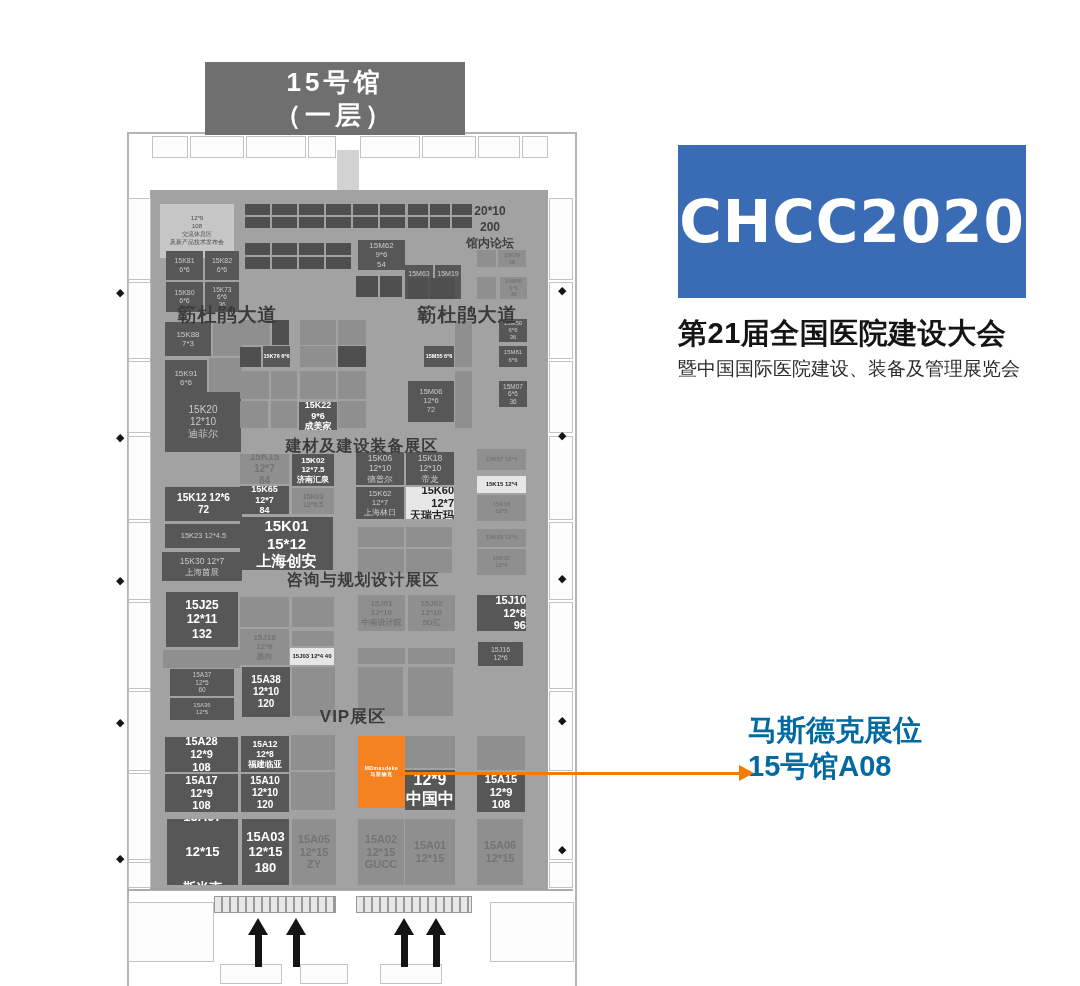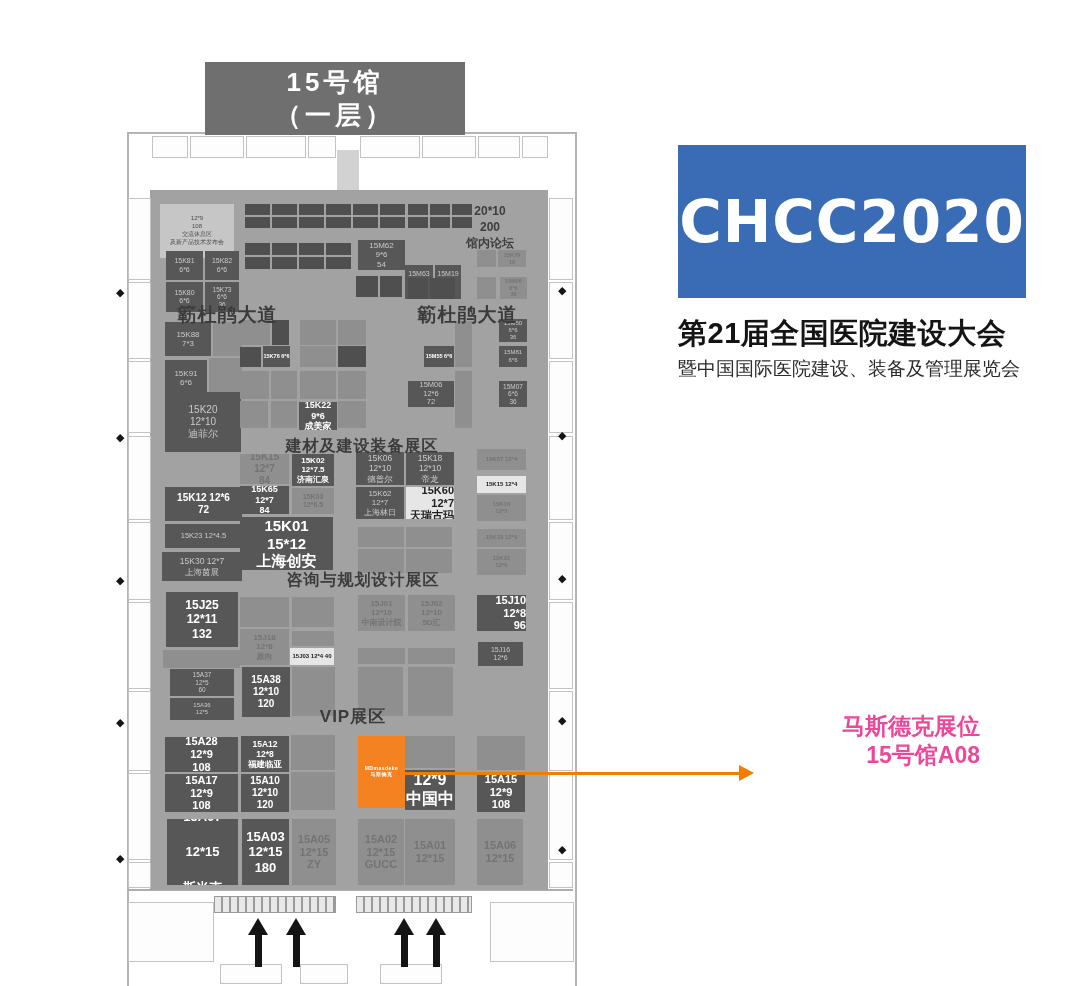--- a/index.html
+++ b/index.html
@@ -32,22 +32,22 @@
   .v-white{background:#e6e6e6;color:#222;font-weight:700;}
   .v-orange{background:#F58220;color:#fff;font-weight:700;letter-spacing:.5px;}
   .v-fd{background:#4f4f4f;}
   .v-ff{background:#8f8f8f;}
   
   .logo{position:absolute;left:678px;top:145px;width:348px;height:153px;background:#3A6CB5;
         display:flex;justify-content:center;align-items:center;}
   .logo span{color:#fff;font-size:58px;font-weight:700;letter-spacing:1px;font-family:"DejaVu Sans","Liberation Sans",sans-serif;}
   .conf-title{position:absolute;left:678px;top:314px;width:352px;color:#141414;font-size:29px;font-weight:700;letter-spacing:.5px;}
   .conf-sub{position:absolute;left:678px;top:356px;width:370px;color:#2b2b2b;font-size:19px;}
-  .callout{position:absolute;left:748px;top:712px;width:232px;text-align:right;color:#ec4899;
-           font-weight:700;font-size:23px;line-height:1.25;}
+  .callout{position:absolute;left:748px;top:712px;width:232px;text-align:left;color:#0369a1;
+           font-weight:700;font-size:29px;line-height:1.25;}
   .pointer-line{position:absolute;left:405px;top:772px;width:336px;height:3px;background:#F07D00;z-index:6;}
   .pointer-head{position:absolute;left:739px;top:765px;width:0;height:0;border-top:8px solid transparent;
                 border-bottom:8px solid transparent;border-left:15px solid #F07D00;z-index:6;}
 </style>
 </head>
 <body>
 
 <div class="stage">
 
   <div class="wall" style="left:127px;top:132px;width:446px;height:852px;"></div>
@@ -321,21 +321,21 @@
         <span>MDmasdeke</span>
         <span>马斯德克</span>
       </div>
       <div class="blk v-dim" style="left: 358px; top: 819px; width: 46px; height: 66px; font-size: 11px;">
         <span>15A02</span>
         <span>12*15</span>
         <span>GUCC</span>
       </div>
       <div class="blk v-ff" style="left: 358px; top: 667px; width: 45px; height: 49px;"></div>
       <div class="blk v-ff" style="left: 408px; top: 667px; width: 45px; height: 49px;"></div>
-      <div class="blk v-dark" style="left: 408px; top: 381px; width: 46px; height: 26px; font-size: 7.5px;">
+      <div class="blk v-dark" style="left: 408px; top: 381px; width: 46px; height: 41px; font-size: 7.5px;">
         <span>15M06</span>
         <span>12*6</span>
         <span>72</span>
       </div>
       <div class="blk v-bright" style="left: 424px; top: 346px; width: 30px; height: 21px; font-size: 5.5px;">
         <span>15M55 6*6</span>
       </div>
       <div class="blk v-dark" style="left: 405px; top: 265px; width: 28px; height: 34px; font-size: 7px;">
         <span>15M63</span>
         <span>9*6</span>

